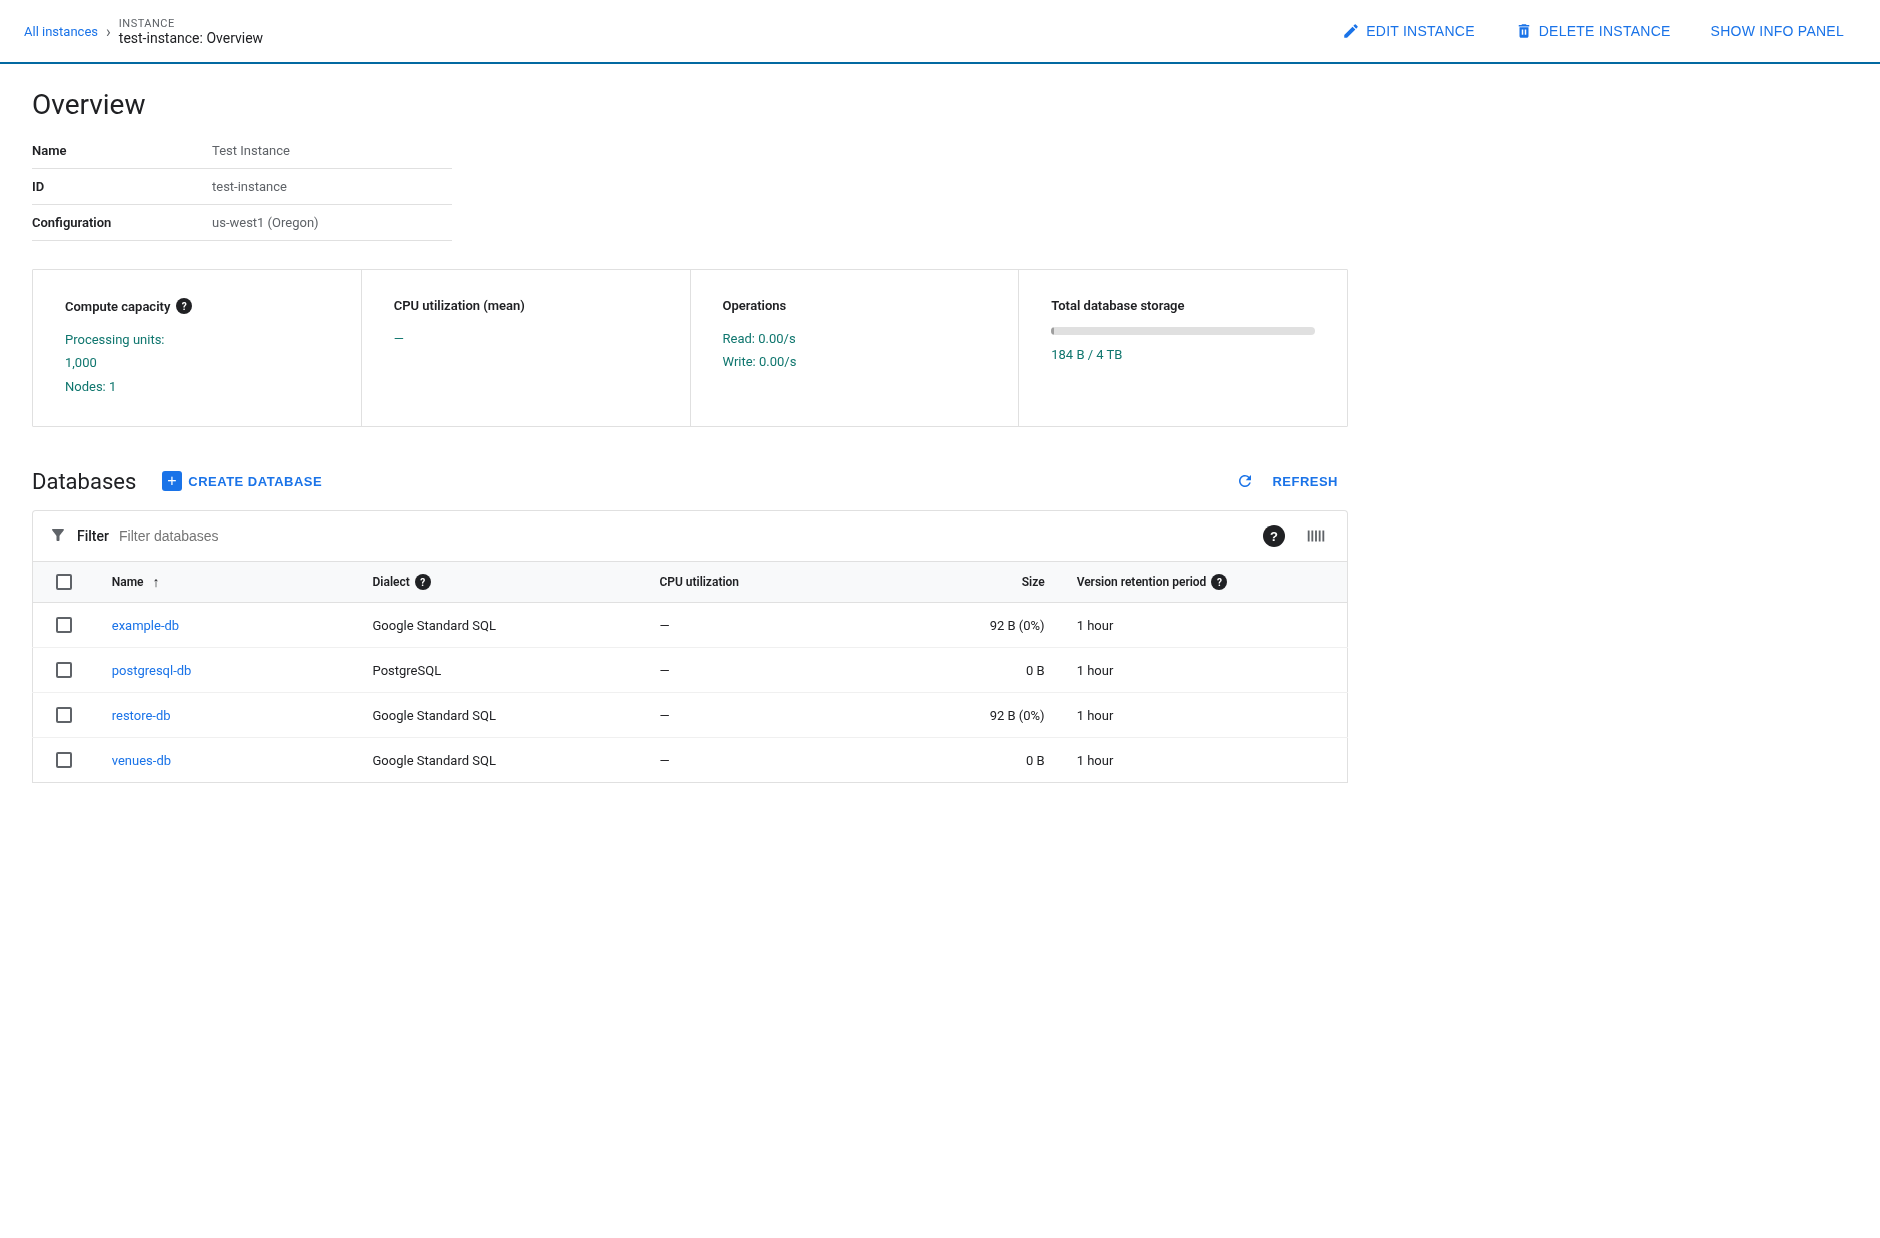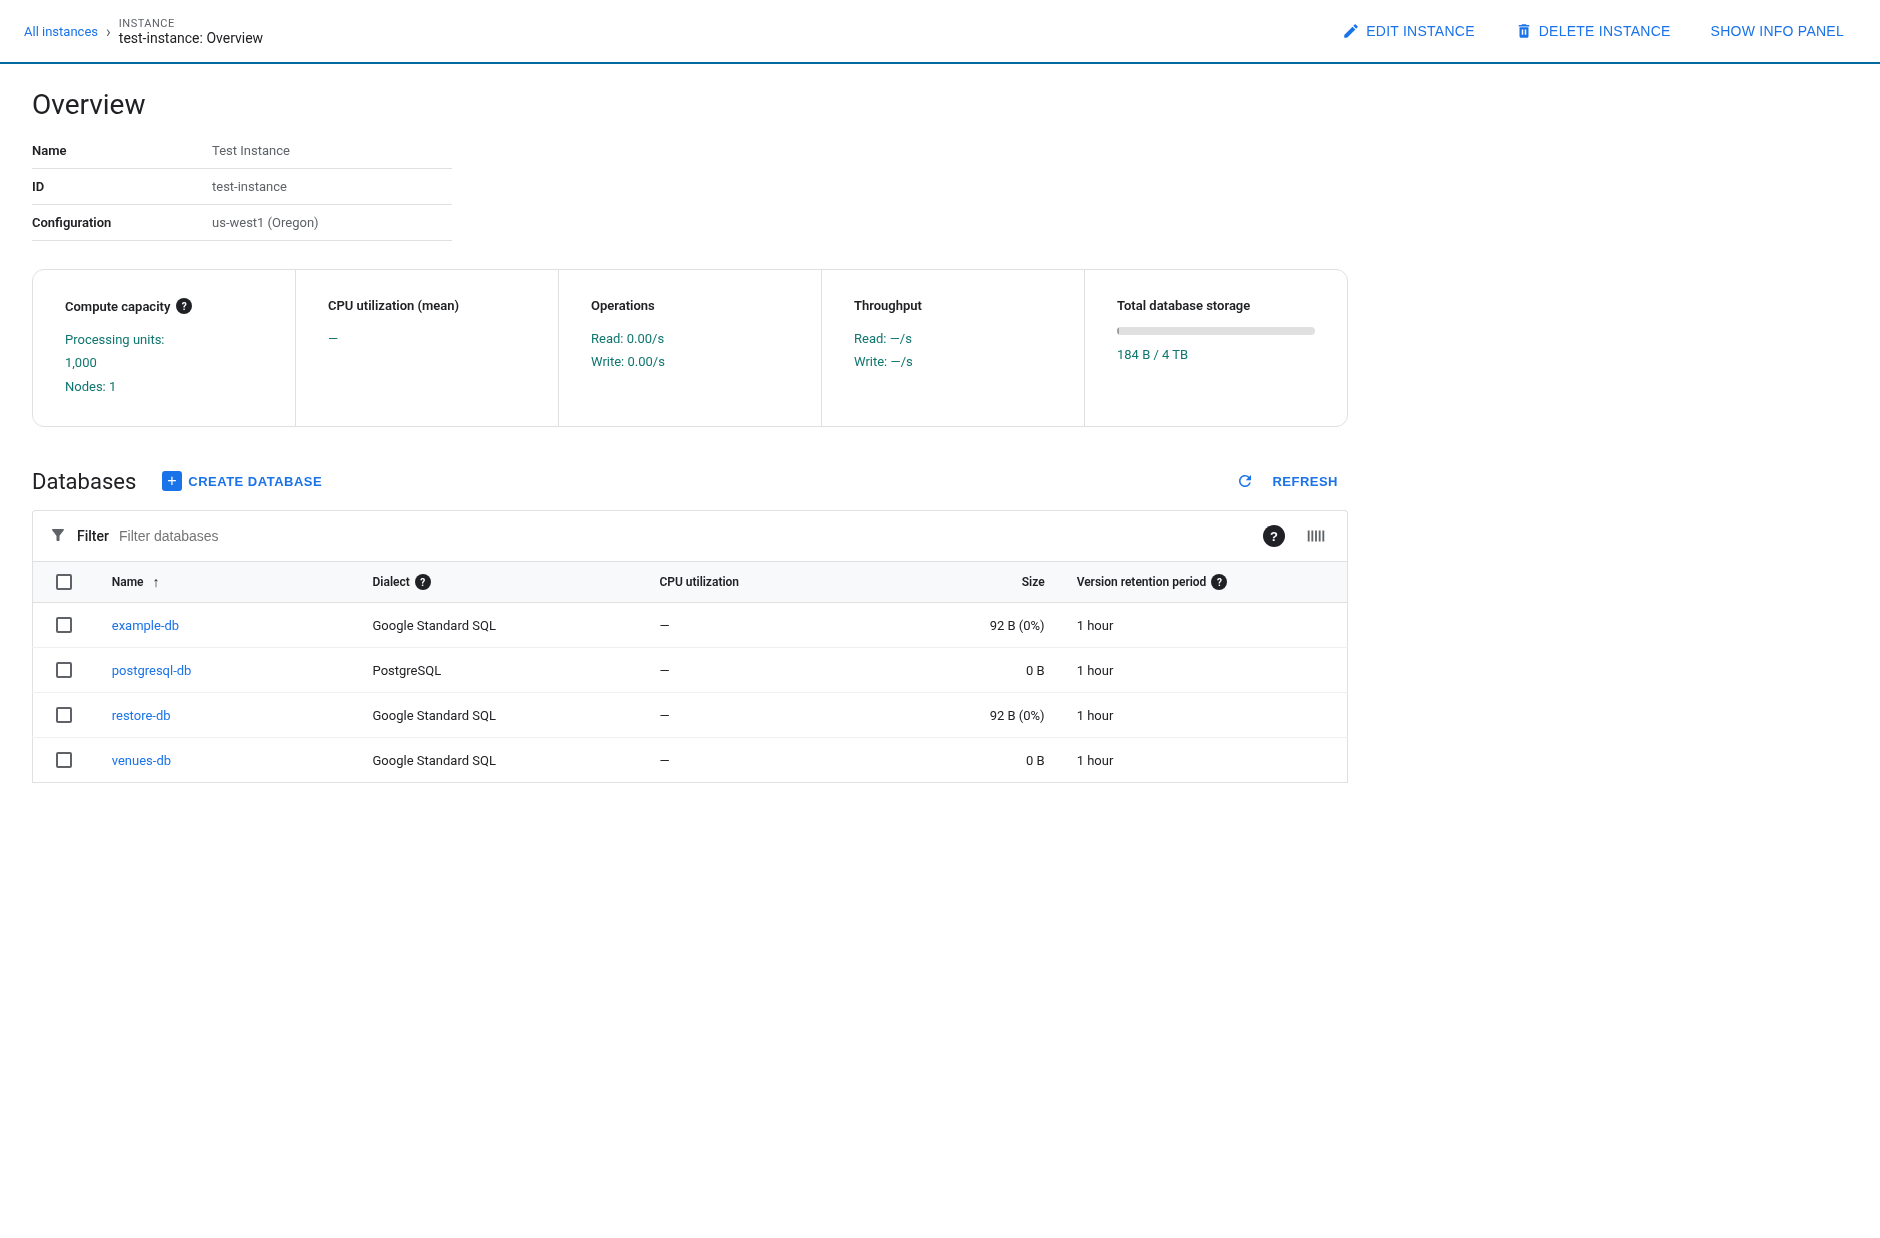--- a/index.html
+++ b/index.html
@@ -88,21 +88,21 @@
       padding-right: 32px;
     }
     .overview-table td:last-child {
       color: #5f6368;
       font-size: 13px;
     }
 
     
     .metrics-card {
       border: 1px solid #e0e0e0;
-      border-radius: 12px;
+      border-radius: 1px;
       display: flex;
       margin-bottom: 36px;
     }
     .metric-section {
       flex: 1;
       padding: 28px 32px;
       border-right: 1px solid #e0e0e0;
     }
     .metric-section:last-child { border-right: none; }
     .metric-label {
@@ -401,29 +401,20 @@
     <div class="metric-section">
       <div class="metric-label">
         <span>Operations</span>
       </div>
       <div class="metric-value">
         <span>Read: 0.00/s</span><br>
         <span>Write: 0.00/s</span>
       </div>
     </div>
 
-    <div class="metric-section">
-      <div class="metric-label">
-        <span>Throughput</span>
-      </div>
-      <div class="metric-value">
-        <span>Read: —/s</span><br>
-        <span>Write: —/s</span>
-      </div>
-    </div>
 
     <div class="metric-section">
       <div class="metric-label">
         <span>Total database storage</span>
       </div>
       <div class="metric-value">
         <div class="storage-bar-wrap">
           <div class="storage-bar-fill" id="storage-bar-fill" style="width:1%"></div>
         </div>
         <span>184 B / 4 TB</span>

